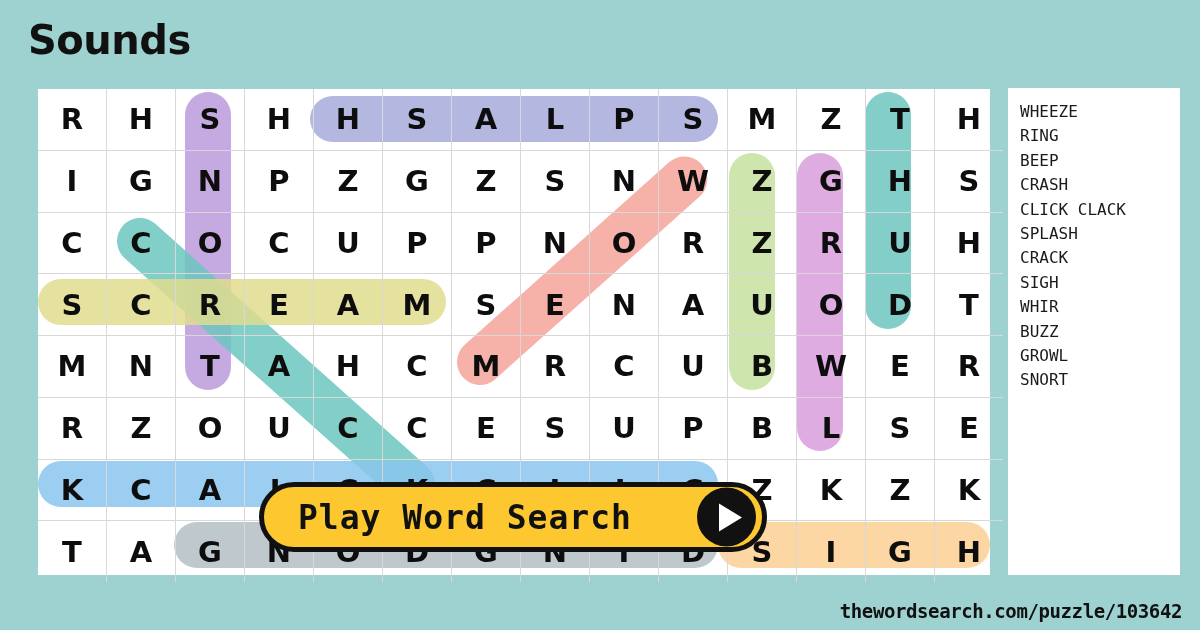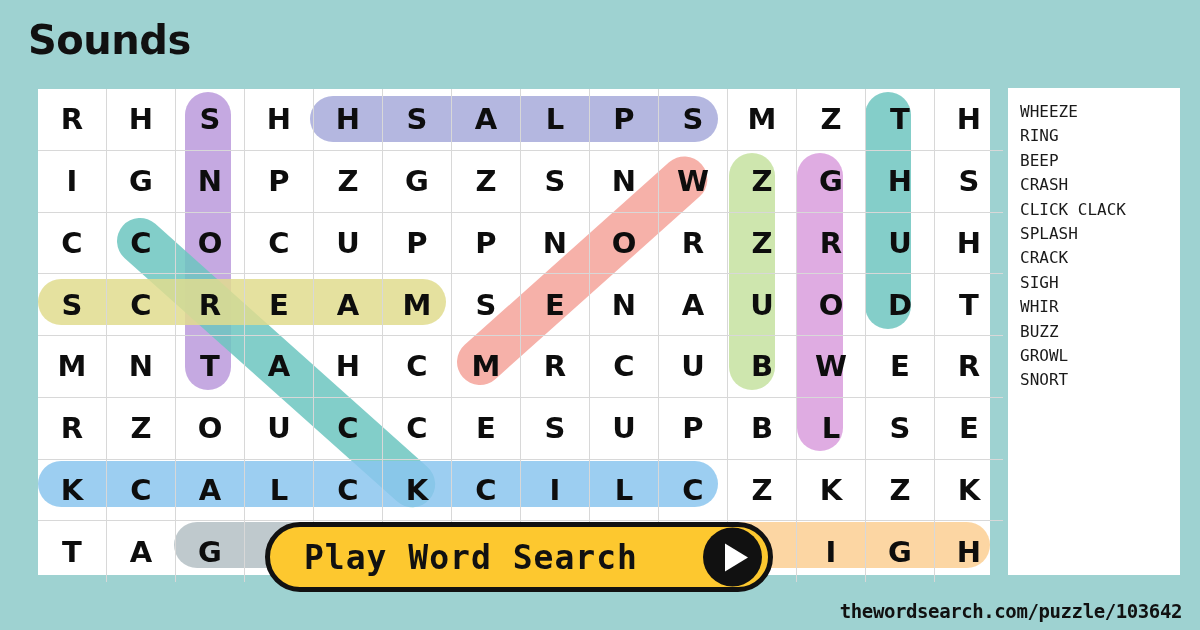--- a/index.html
+++ b/index.html
@@ -99,33 +99,32 @@
     font-family: "DejaVu Sans Mono", monospace;
     font-size: 16px;
     line-height: 24.4px;
     color: #1a1a1a;
     white-space: nowrap;
   }
 
   
   #play-button {
     position: absolute;
-    left: 265px;
+    left: 259px;
     top: 482px;
     width: 508px;
     height: 70px;
     background: #fdc82f;
     border: 5px solid #111111;
     border-radius: 40px;
     box-sizing: border-box;
     z-index: 8;
     display: flex;
     align-items: center;
     cursor: pointer;
-    margin-top: 40px;
   }
   #play-button-label {
     font-family: "DejaVu Sans Mono", monospace;
     font-size: 33px;
     font-weight: bold;
     color: #111111;
     margin-left: 34px;
     letter-spacing: 1px;
     white-space: nowrap;
   }

